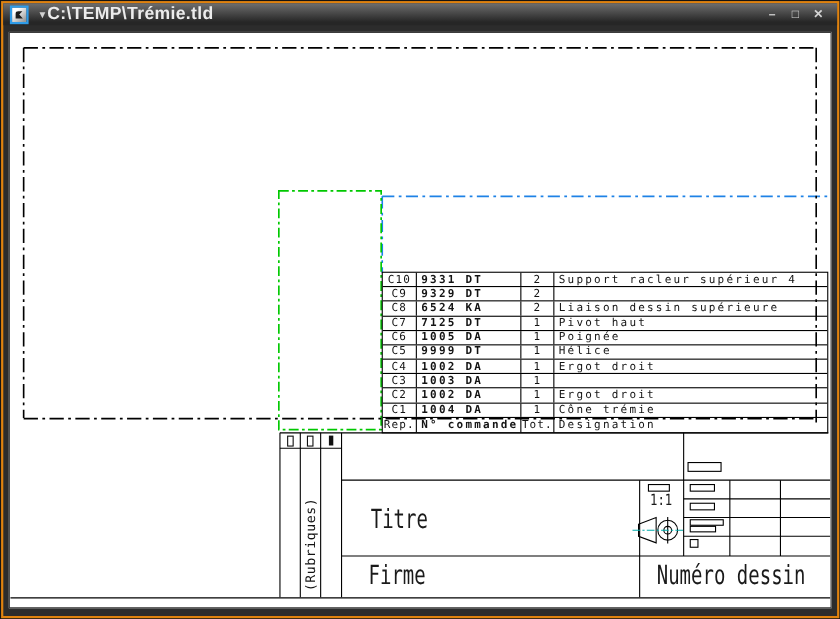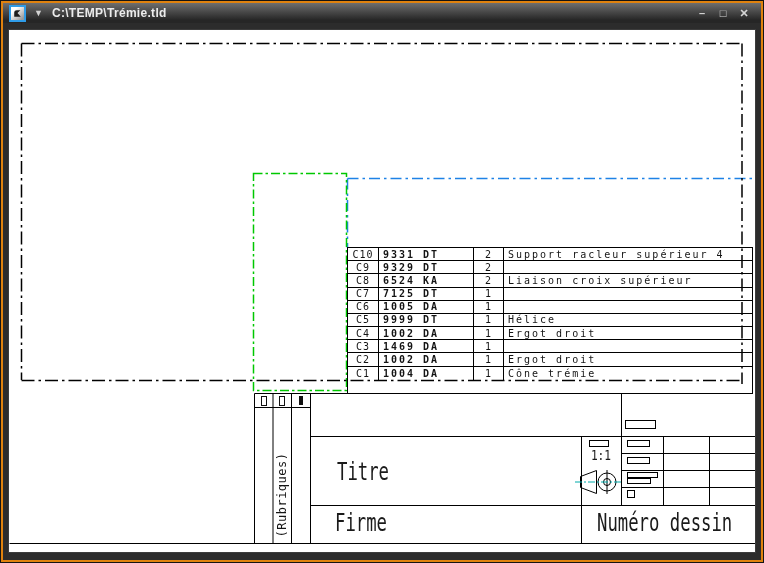--- a/index.html
+++ b/index.html
@@ -7,21 +7,21 @@
   .window{position:absolute;left:1px;top:1px;width:758px;height:557px;
           border:2px solid var(--color-window_frame,#e0820e);background:#2c2c2c;}
   
   .titlebar{position:absolute;left:0;top:0;right:0;height:20px;display:flex;align-items:center;
             padding:0 6px;box-sizing:border-box;
             background:linear-gradient(var(--color-titlebar_top,#6e6e6e), var(--color-titlebar_bottom,#262626) 85%);}
   .app-icon{width:13px;height:13px;border:2px solid #2f9ce8;flex:0 0 auto;
             background:linear-gradient(135deg,#ffffff 25%,#9a9a9a 90%);
             display:flex;align-items:center;justify-content:center;}
   .menu-arrow{color:#d2d2d2;font-size:9px;margin-left:8px;line-height:1;}
-  .win-title{color:#ececec;font-size:12px;font-weight:bold;margin-left:9px;letter-spacing:.3px;
+  .win-title{color:#ececec;font-size:16px;font-weight:bold;letter-spacing:.3px;
              white-space:nowrap;}
   .win-controls{margin-left:auto;display:flex;gap:7px;align-items:center;padding-right:4px;}
   .win-btn{color:#d5d5d5;font-size:11px;font-weight:bold;width:14px;text-align:center;line-height:1;
            cursor:default;}
   
   .client{position:absolute;left:5px;top:26px;width:748px;height:524px;background:#ffffff;
           border:1px solid #3c3c3c;box-sizing:border-box;overflow:hidden;}
   .client svg{position:absolute;left:0;top:0;}
   .ln{stroke:var(--color-line_black,#000);stroke-width:1;fill:none;}
   .frame{stroke:var(--color-line_black,#000);stroke-width:1.5;fill:none;stroke-dasharray:13 4 2.5 4;}
@@ -140,60 +140,68 @@
         </div>
         <div class="pt-row">
           <div class="pt-cell pt-rep">C9</div>
           <div class="pt-cell pt-commande">9329 DT</div>
           <div class="pt-cell pt-tot">2</div>
         </div>
         <div class="pt-row">
           <div class="pt-cell pt-rep">C8</div>
           <div class="pt-cell pt-commande">6524 KA</div>
           <div class="pt-cell pt-tot">2</div>
-          <div class="pt-cell pt-designation">Liaison croix supérieur</div>
+          <div class="pt-cell pt-designation">Liaison dessin supérieure</div>
         </div>
         <div class="pt-row">
           <div class="pt-cell pt-rep">C7</div>
           <div class="pt-cell pt-commande">7125 DT</div>
           <div class="pt-cell pt-tot">1</div>
+          <div class="pt-cell pt-designation">Pivot haut</div>
         </div>
         <div class="pt-row">
           <div class="pt-cell pt-rep">C6</div>
           <div class="pt-cell pt-commande">1005 DA</div>
           <div class="pt-cell pt-tot">1</div>
+          <div class="pt-cell pt-designation">Poignée</div>
         </div>
         <div class="pt-row">
           <div class="pt-cell pt-rep">C5</div>
           <div class="pt-cell pt-commande">9999 DT</div>
           <div class="pt-cell pt-tot">1</div>
           <div class="pt-cell pt-designation">Hélice</div>
         </div>
         <div class="pt-row">
           <div class="pt-cell pt-rep">C4</div>
           <div class="pt-cell pt-commande">1002 DA</div>
           <div class="pt-cell pt-tot">1</div>
           <div class="pt-cell pt-designation">Ergot droit</div>
         </div>
         <div class="pt-row">
           <div class="pt-cell pt-rep">C3</div>
-          <div class="pt-cell pt-commande">1469 DA</div>
+          <div class="pt-cell pt-commande">1003 DA</div>
           <div class="pt-cell pt-tot">1</div>
         </div>
         <div class="pt-row">
           <div class="pt-cell pt-rep">C2</div>
           <div class="pt-cell pt-commande">1002 DA</div>
           <div class="pt-cell pt-tot">1</div>
           <div class="pt-cell pt-designation">Ergot droit</div>
         </div>
         <div class="pt-row">
           <div class="pt-cell pt-rep">C1</div>
           <div class="pt-cell pt-commande">1004 DA</div>
           <div class="pt-cell pt-tot">1</div>
           <div class="pt-cell pt-designation">Cône trémie</div>
+        </div>
+        <div class="pt-row">
+          <div class="pt-cell pt-rep">Rep.</div>
+          <div class="pt-cell pt-commande">N° commande</div>
+          <div class="pt-cell pt-tot">Tot.</div>
+          <div class="pt-cell pt-designation">Designation</div>
         </div>
       </div>
 
     <div class="rub-header">
         <div class="rub-cell">
           <span class="glyph-outline" title="0"></span>
         </div>
         <div class="rub-cell">
           <span class="glyph-outline" title="0"></span>
         </div>

